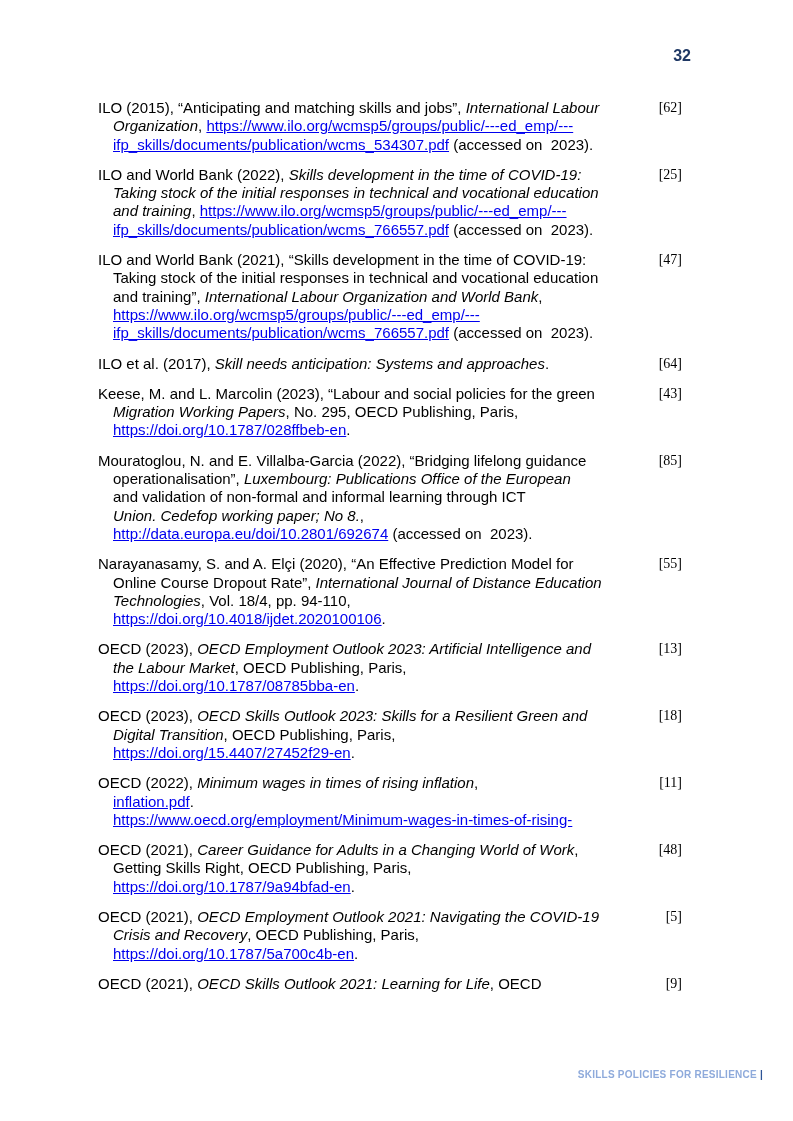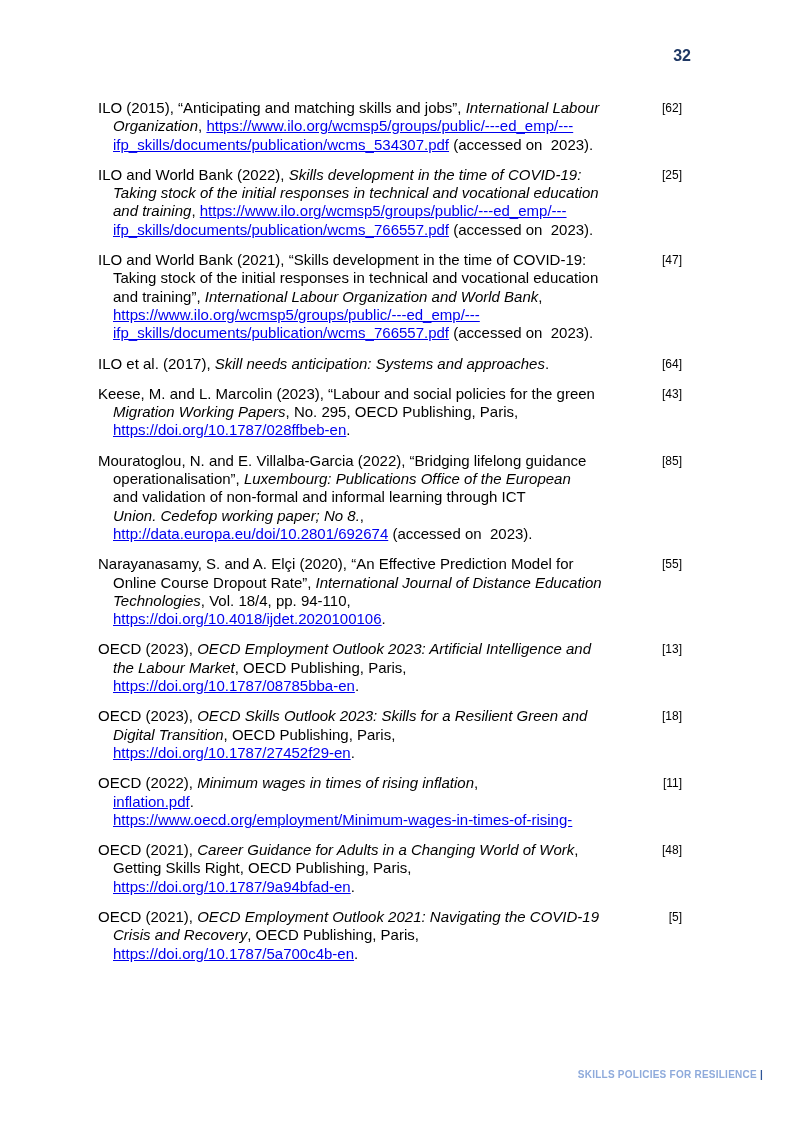--- a/index.html
+++ b/index.html
@@ -42,22 +42,23 @@
   .ref-line {
     white-space: pre;
   }
   .ref-line.cont {
     padding-left: 15px;
   }
   .ref-num {
     position: absolute;
     top: 0;
     right: 0;
-    font-size: 12px;
+    font-size: 14px;
     color: #000000;
+    font-family: Liberation Serif, serif;
   }
   .seg-i {
   }
   a.seg-l {
     color: var(--link-color, #0000EE);
     text-decoration: underline;
     cursor: pointer;
   }
   .footer {
     position: absolute;
@@ -147,21 +148,21 @@
           <div class="ref-line"><span>OECD (2023), </span><em class="seg-i">OECD Employment Outlook 2023: Artificial Intelligence and</em></div>
           <div class="ref-line cont"><em class="seg-i">the Labour Market</em><span>, OECD Publishing, Paris,</span></div>
           <div class="ref-line cont"><a class="seg-l" href="#">https://doi.org/10.1787/08785bba-en</a><span>.</span></div>
         </div>
         <span class="ref-num">[13]</span>
       </div>
       <div class="reference">
         <div class="ref-text">
           <div class="ref-line"><span>OECD (2023), </span><em class="seg-i">OECD Skills Outlook 2023: Skills for a Resilient Green and</em></div>
           <div class="ref-line cont"><em class="seg-i">Digital Transition</em><span>, OECD Publishing, Paris,</span></div>
-          <div class="ref-line cont"><a class="seg-l" href="#">https://doi.org/10.1787/27452f29-en</a><span>.</span></div>
+          <div class="ref-line cont"><a class="seg-l" href="#">https://doi.org/15.4407/27452f29-en</a><span>.</span></div>
         </div>
         <span class="ref-num">[18]</span>
       </div>
       <div class="reference">
         <div class="ref-text">
           <div class="ref-line"><span>OECD (2022), </span><em class="seg-i">Minimum wages in times of rising inflation</em><span>,</span></div>
           <div class="ref-line cont"><a class="seg-l" href="#">inflation.pdf</a><span>.</span></div>
           <div class="ref-line cont"><a class="seg-l" href="#">https://www.oecd.org/employment/Minimum-wages-in-times-of-rising-</a></div>
         </div>
         <span class="ref-num">[11]</span>
@@ -175,19 +176,25 @@
         <span class="ref-num">[48]</span>
       </div>
       <div class="reference">
         <div class="ref-text">
           <div class="ref-line"><span>OECD (2021), </span><em class="seg-i">OECD Employment Outlook 2021: Navigating the COVID-19</em></div>
           <div class="ref-line cont"><em class="seg-i">Crisis and Recovery</em><span>, OECD Publishing, Paris,</span></div>
           <div class="ref-line cont"><a class="seg-l" href="#">https://doi.org/10.1787/5a700c4b-en</a><span>.</span></div>
         </div>
         <span class="ref-num">[5]</span>
       </div>
+      <div class="reference">
+        <div class="ref-text">
+          <div class="ref-line"><span>OECD (2021), </span><em class="seg-i">OECD Skills Outlook 2021: Learning for Life</em><span>, OECD</span></div>
+        </div>
+        <span class="ref-num">[9]</span>
+      </div>
     </div>
 
   <div class="footer">
     <span>SKILLS POLICIES FOR RESILIENCE</span><span class="footer-sep">|</span>
   </div>
 
 </div>
 
 </body></html>

